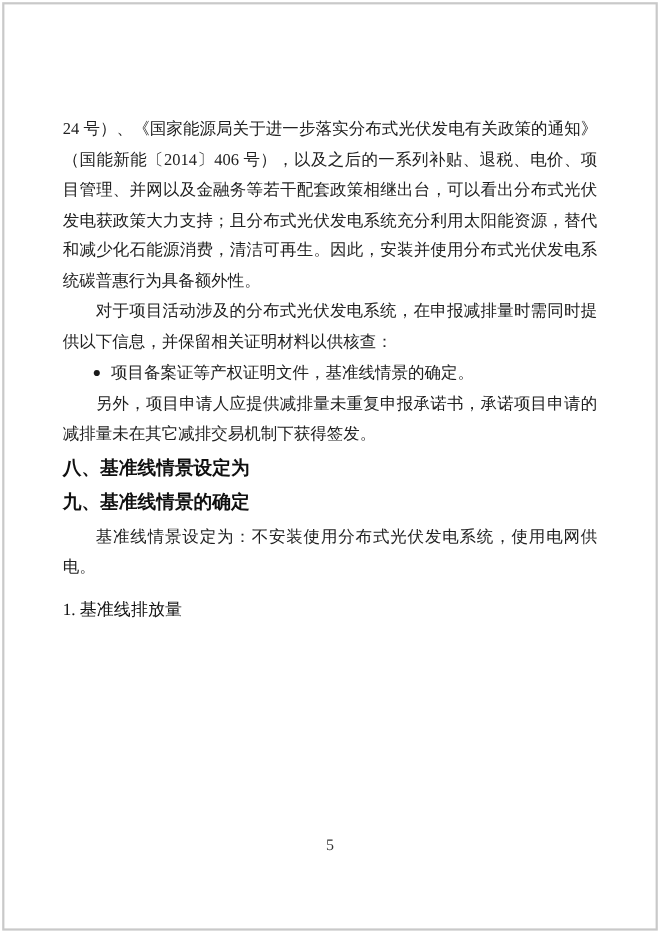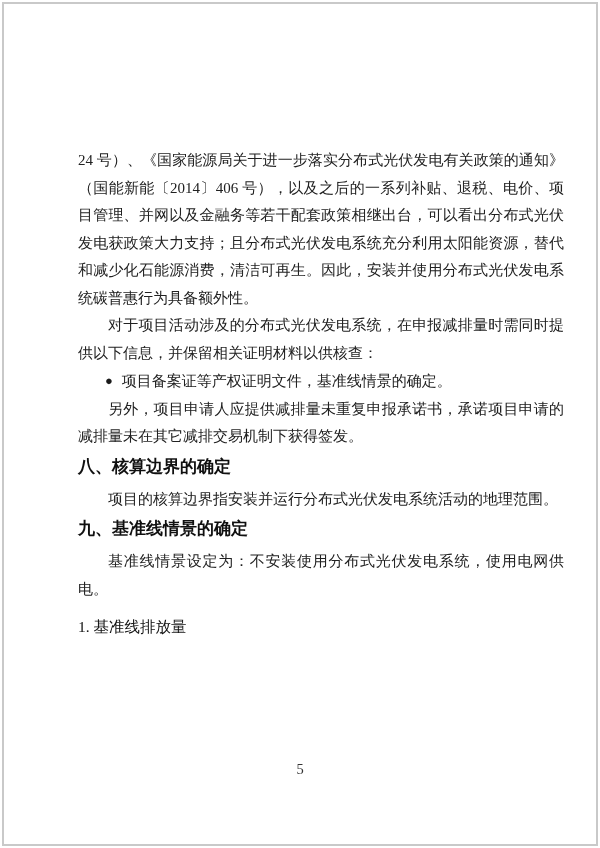--- a/index.html
+++ b/index.html
@@ -18,23 +18,22 @@
   }
   .scan-frame {
     position: absolute;
     inset: 2px;
     border: 2px solid #c9c9c9;
     pointer-events: none;
   }
   .content {
     position: absolute;
     top: 105px;
-    left: 78px;
+    left: 57px;
     width: 486px;
-    margin-top: 42px;
   }
   p.body-text {
     margin: 0;
     font-size: 15px;
     line-height: 27.5px;
     text-align: justify;
     color: #212121;
   }
   p.indent {
     text-indent: 30px;
@@ -89,23 +88,22 @@
 
     <p class="body-text indent">对于项目活动涉及的分布式光伏发电系统，在申报减排量时需同时提供以下信息，并保留相关证明材料以供核查：</p>
 
 
     <div class="bullet-row">
       <span class="bullet">●</span><span>项目备案证等产权证明文件，基准线情景的确定。</span>
     </div>
 
     <p class="body-text indent">另外，项目申请人应提供减排量未重复申报承诺书，承诺项目申请的减排量未在其它减排交易机制下获得签发。</p>
 
-    <h2 class="section-heading">八、核算边界的确定</h2>
+    <h2 class="section-heading">八、基准线情景设定为</h2>
 
-    <p class="body-text indent">项目的核算边界指安装并运行分布式光伏发电系统活动的地理范围。</p>
 
     <h2 class="section-heading">九、基准线情景的确定</h2>
 
     <p class="body-text indent">基准线情景设定为：不安装使用分布式光伏发电系统，使用电网供电。</p>
 
 
 
     <h3 class="sub-heading">1.  基准线排放量</h3>
 
   </div>

